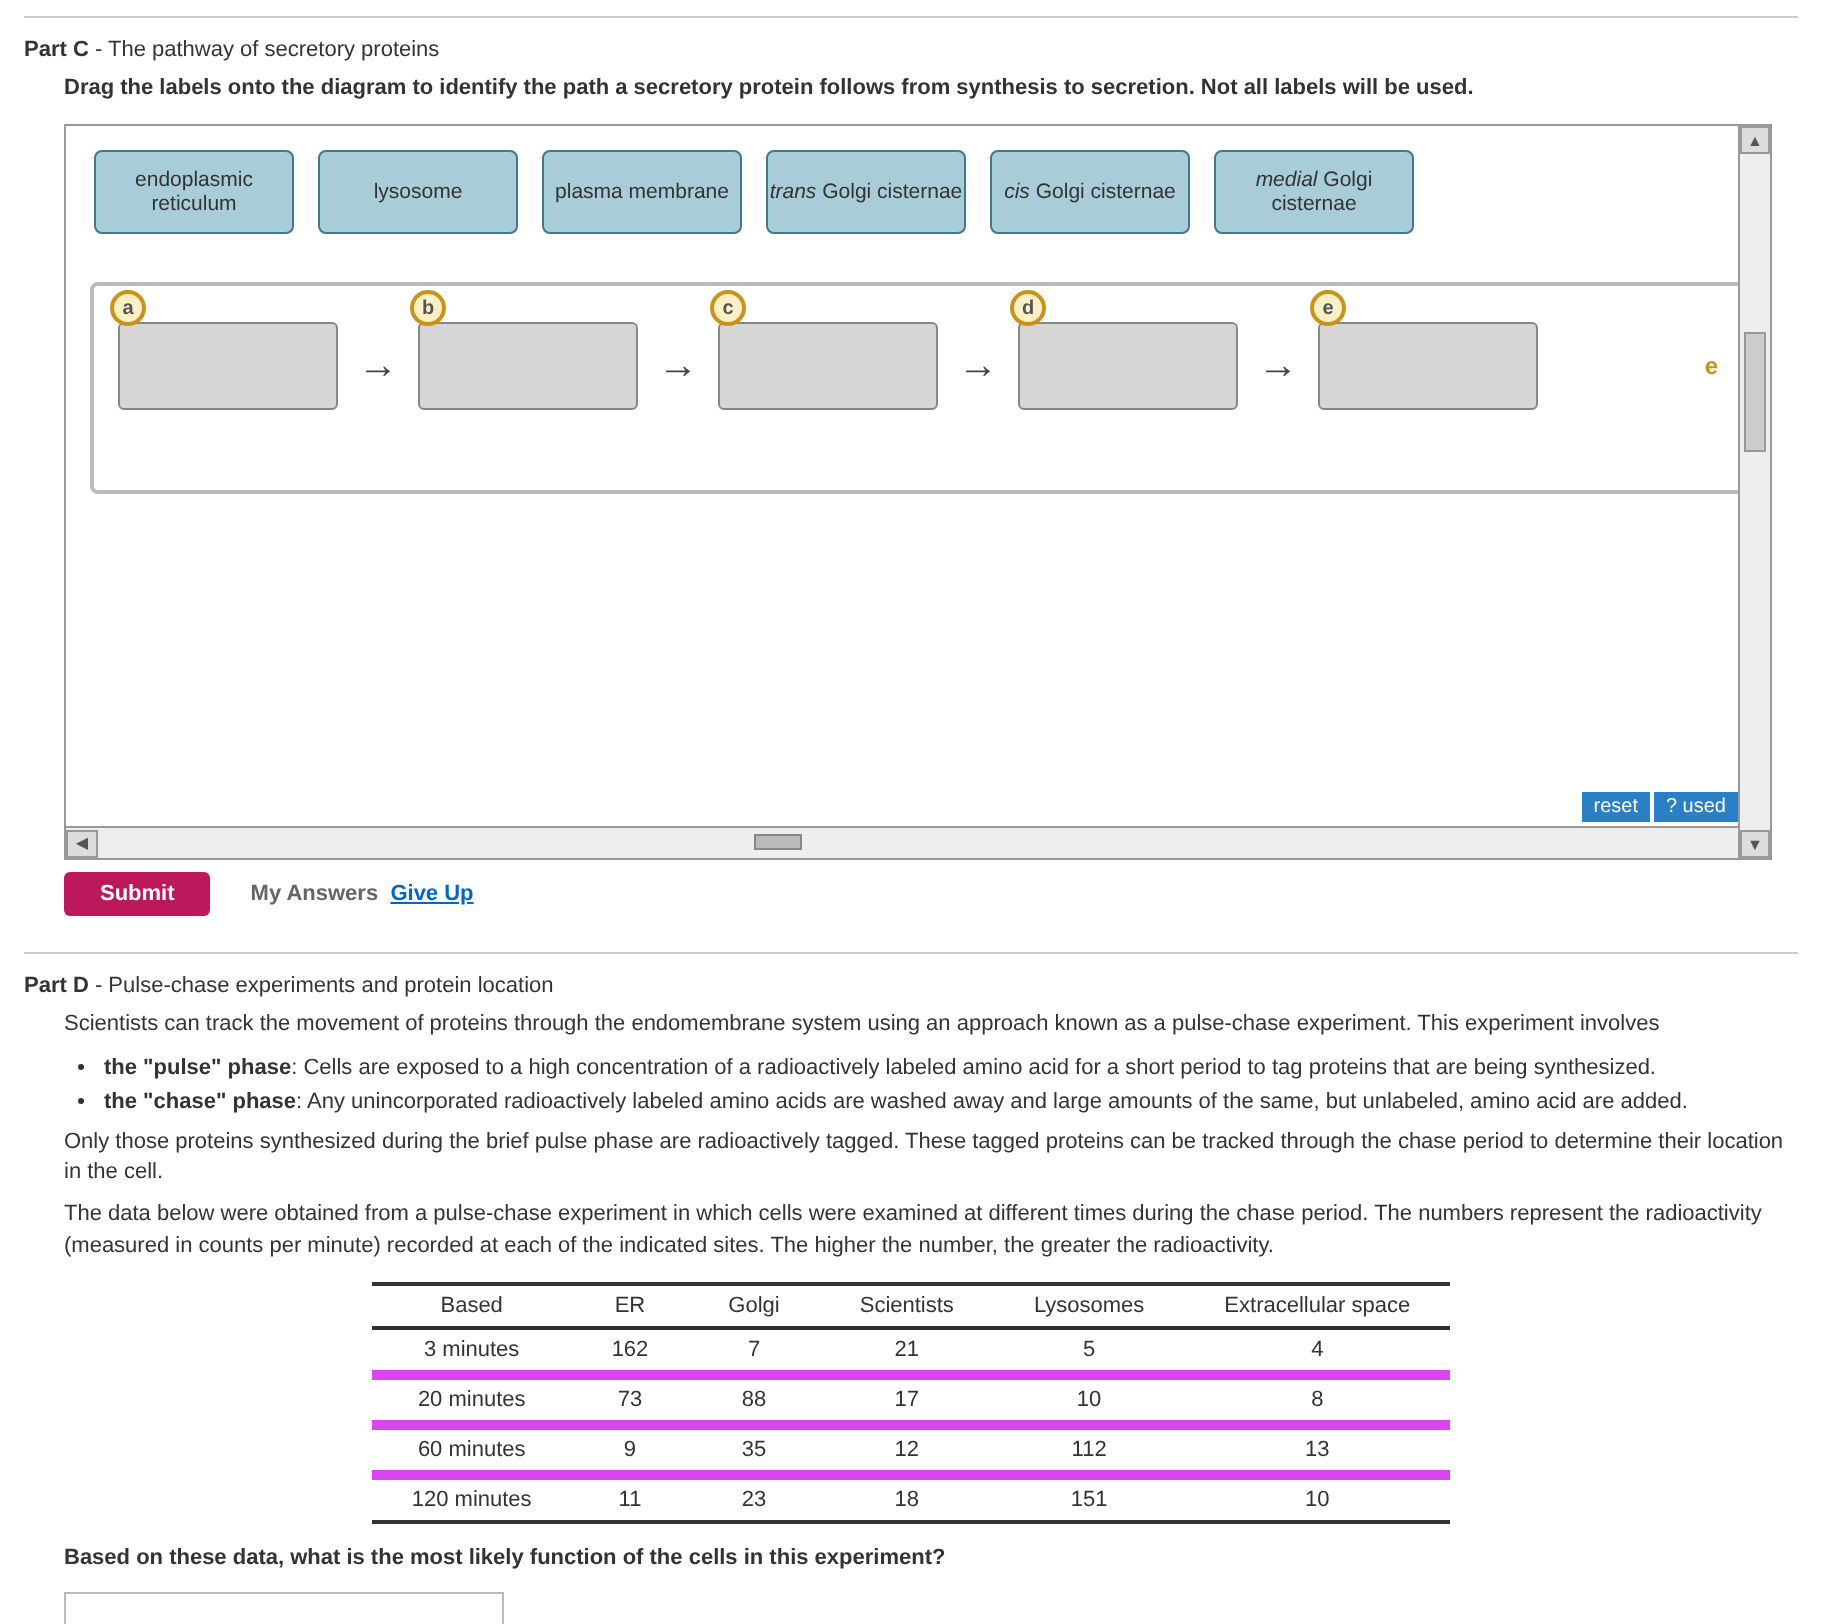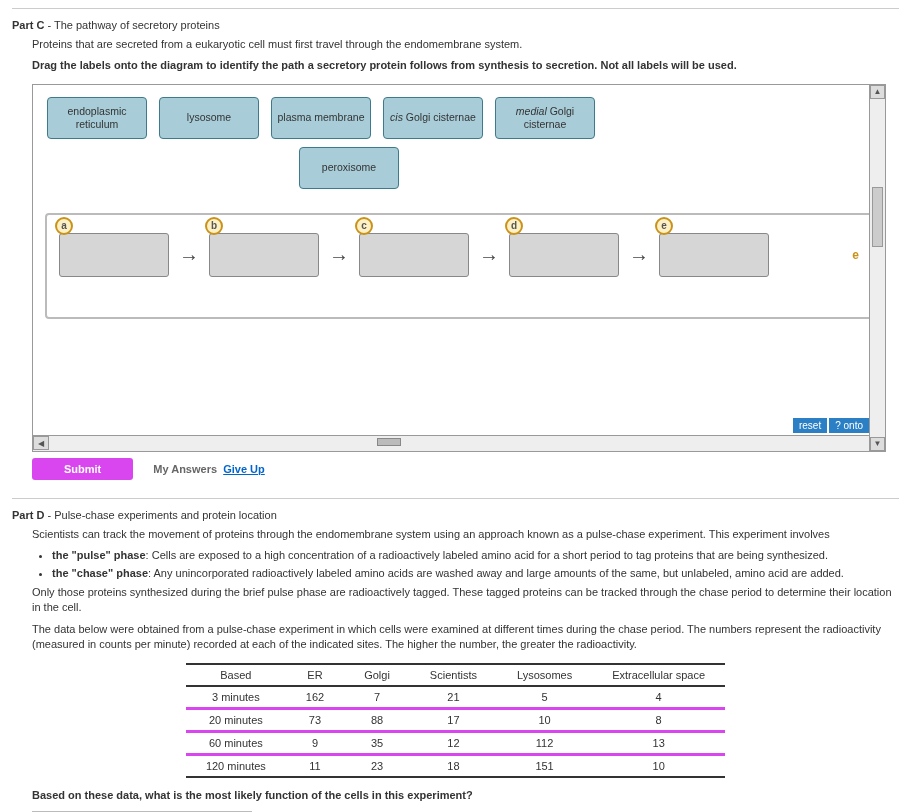--- a/index.html
+++ b/index.html
@@ -27,58 +27,57 @@
   .hr-help { background: #2b7fc4; }
   .hscroll { height: 16px; border-top: 1px solid #999; background: #eee; display: flex; align-items: center; }
   .hs-btn { width: 16px; height: 14px; background: #ddd; border: 1px solid #999; font-size: 8px; display: flex; align-items: center; justify-content: center; color: #555; cursor: pointer; }
   .hs-track { flex: 1; position: relative; height: 14px; }
   .hs-thumb { position: absolute; left: 40%; top: 2px; height: 8px; width: 24px; background: #bbb; border: 1px solid #888; }
   .vscroll { position: absolute; right: 0; top: 0; bottom: 0; width: 16px; background: #eee; border-left: 1px solid #999; }
   .vs-thumb { position: absolute; top: 28%; left: 2px; right: 2px; height: 60px; background: #ccc; border: 1px solid #999; }
   .vs-up, .vs-down { position: absolute; left: 0; right: 0; height: 14px; background: #ddd; border: 1px solid #999; font-size: 8px; display: flex; align-items: center; justify-content: center; color: #555; cursor: pointer; }
   .vs-up { top: 0; } .vs-down { bottom: 0; }
   .btnrow { margin: 6px 0 0 20px; display: flex; align-items: center; gap: 20px; }
-  .submit { background: #d946ef; color: #fff; border: none; border-radius: 3px; padding: 5px 32px; font-size: 11px; font-weight: bold; cursor: pointer; }
+  .submit { background: #be185d; color: #fff; border: none; border-radius: 3px; padding: 5px 18px; font-size: 11px; font-weight: bold; cursor: pointer; }
   .my-ans { color: #666; font-size: 11px; font-weight: bold; }
   .giveup { color: #0066cc; text-decoration: underline; font-size: 11px; cursor: pointer; font-weight: bold; }
   ul.bul { margin: 4px 0 4px 40px; padding: 0; }
   ul.bul li { font-size: 11px; line-height: 1.4; margin: 2px 0; }
   table.data { border-collapse: collapse; margin: 10px auto; font-size: 11px; }
   table.data th, table.data td { padding: 4px 20px; text-align: center; }
   table.data thead th { border-top: 2px solid #333; border-bottom: 2px solid #333; font-weight: normal; }
   table.data tbody tr:last-child td { border-bottom: 2px solid #333; }
-  table.data tbody td { border-bottom: 3px solid #d946ef; }
+  table.data tbody td { border-bottom: 5px solid #d946ef; }
   .answer-box { margin: 8px 0 6px 20px; border: 1px solid #bbb; width: 220px; padding: 10px 12px; }
   em.it { font-style: italic; }
 </style>
 </head>
 <body>
 
 <div class="section">
   <div class="part-title">
     <span>Part C</span><span class="sub"> - The pathway of secretory proteins</span>
   </div>
-  <div class="desc">Proteins that are secreted from a eukaryotic cell must first travel through the endomembrane system.</div>
   <div class="desc bold">Drag the labels onto the diagram to identify the path a secretory protein follows from synthesis to secretion. Not all labels will be used.</div>
 
   <div class="diagram-frame">
     <div class="diagram-scroll">
       <div class="label-tray" id="label-tray">
           <div class="drag-label">endoplasmic reticulum</div>
           <div class="drag-label">lysosome</div>
           <div class="drag-label">plasma membrane</div>
           <div class="drag-label">
+            <span><em class="it">trans</em> Golgi cisternae</span>
+          </div>
+          <div class="drag-label">
             <span><em class="it">cis</em> Golgi cisternae</span>
           </div>
           <div class="drag-label">
             <span><em class="it">medial</em> Golgi cisternae</span>
           </div>
-        </div>
-      <div class="row2" id="label-row2">
-          <div class="drag-label">peroxisome</div>
         </div>
       <div class="drop-area">
         <div class="drop-row" id="drop-row">
             <div class="slot-wrap">
               <div class="slot-tag">a</div>
               <div class="slot"></div>
             </div>
             <span class="arrow">→</span>
             <div class="slot-wrap">
               <div class="slot-tag">b</div>
@@ -97,21 +96,21 @@
             <span class="arrow">→</span>
             <div class="slot-wrap">
               <div class="slot-tag">e</div>
               <div class="slot"></div>
             </div>
             <span class="right-e">e</span>
           </div>
       </div>
       <div class="help-reset">
         <span class="hr-btn hr-reset">reset</span>
-        <span class="hr-btn hr-help">? onto</span>
+        <span class="hr-btn hr-help">? used</span>
       </div>
     </div>
     <div class="vscroll">
       <div class="vs-up">▲</div>
       <div class="vs-thumb"></div>
       <div class="vs-down">▼</div>
     </div>
     <div class="hscroll">
       <div class="hs-btn">◀</div>
       <div class="hs-track">

